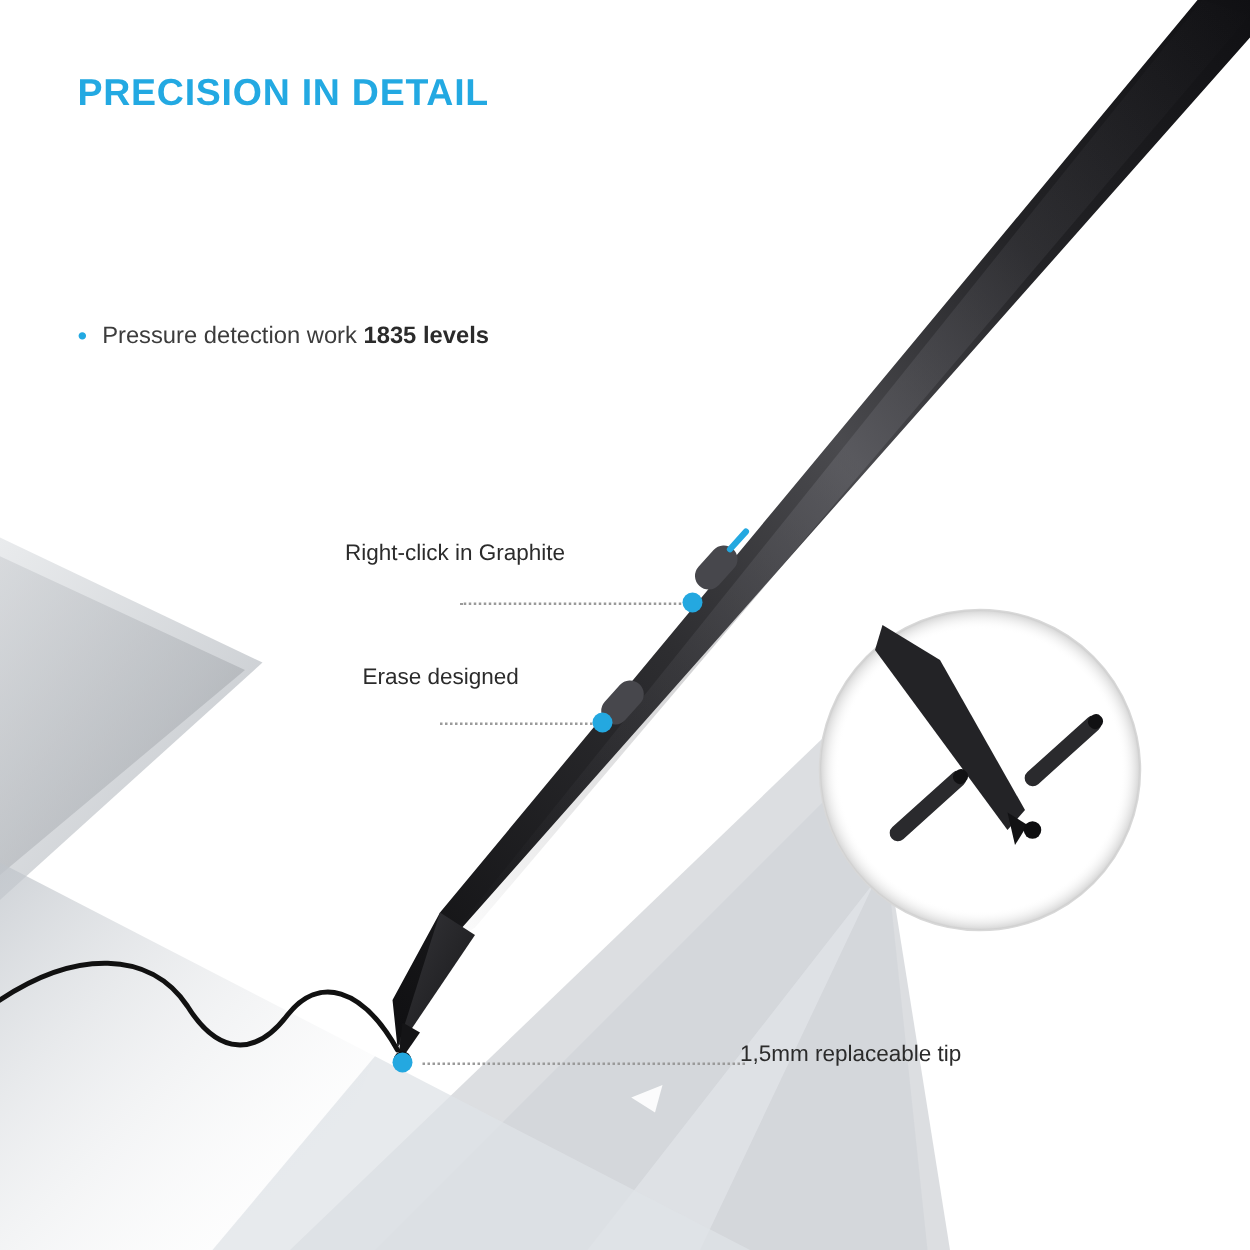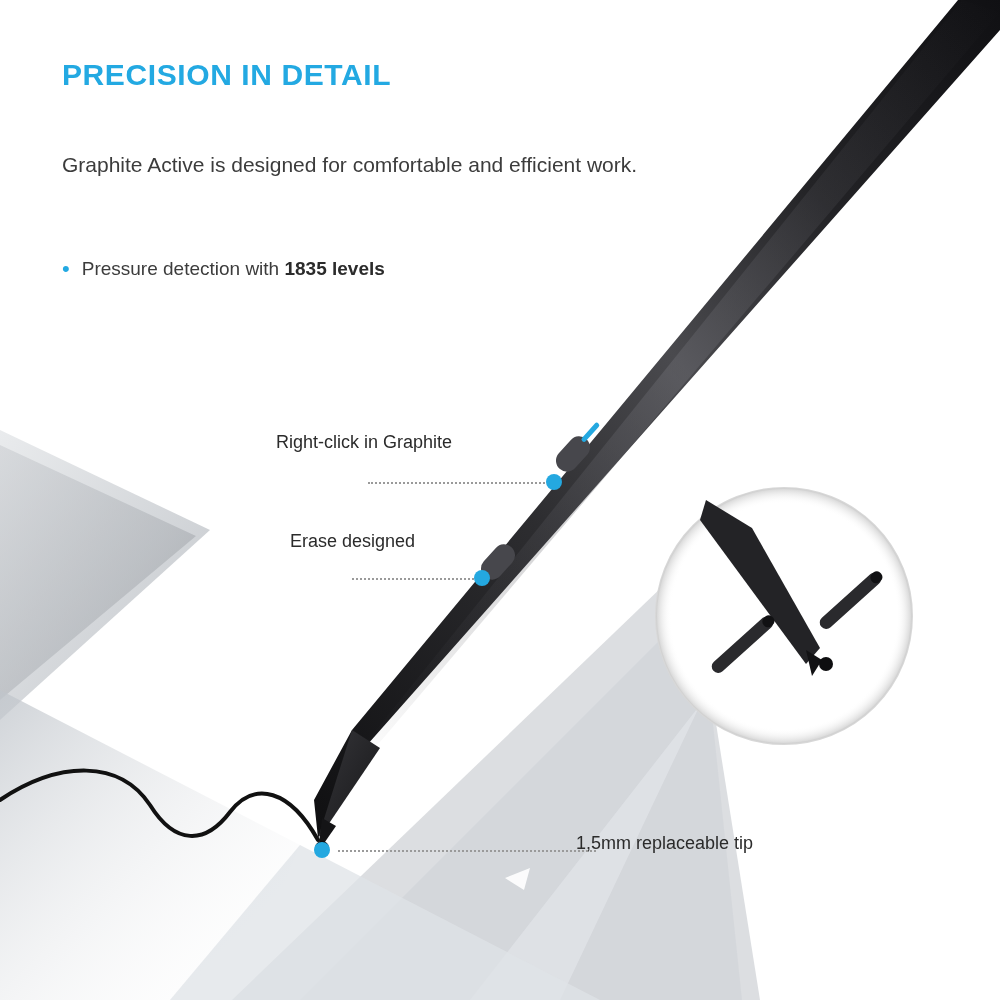--- a/index.html
+++ b/index.html
@@ -78,21 +78,21 @@
     font-size: 18px;
     color: #2b2b2b;
     white-space: nowrap;
   }
   .callout b { font-weight: normal; }
 
   #callout-rightclick { left: 276px; top: 432px; }
   #callout-erase      { left: 290px; top: 531px; }
 
   #callout-tip {
-    left: 576px;
+    left: 592px;
     top: 830px;
     line-height: 26px;
     white-space: normal;
     width: 260px;
   }
   #callout-tip .sub {
     font-size: 15px;
     color: #4a4a4a;
   }
 
@@ -211,25 +211,24 @@
 
       <g transform="rotate(-42 852 604)">
         <rect x="814" y="594" width="78" height="13" rx="6.5" fill="#2a2a2d"></rect>
         <rect x="882" y="595" width="12" height="11" rx="5" fill="#111113"></rect>
       </g>
     </g>
   </svg>
 
   <div class="headline">PRECISION IN DETAIL</div>
 
-  <div class="subcopy">Graphite Active is designed for comfortable and efficient work.</div>
 
   <div class="bullet-row">
     <span class="bullet-dot">•</span>
-    <span class="bullet-text"><span>Pressure detection with </span><b>1835 levels</b></span>
+    <span class="bullet-text"><span>Pressure detection work </span><b>1835 levels</b></span>
   </div>
 
   <div class="callout" id="callout-rightclick"><b>Right-click</b><span> in Graphite</span></div>
   <div class="leader" id="leader-rightclick"></div>
   <div class="hotspot" id="dot-rightclick"></div>
 
   <div class="callout" id="callout-erase"><b>Erase</b><span> designed</span></div>
   <div class="leader" id="leader-erase"></div>
   <div class="hotspot" id="dot-erase"></div>
 

